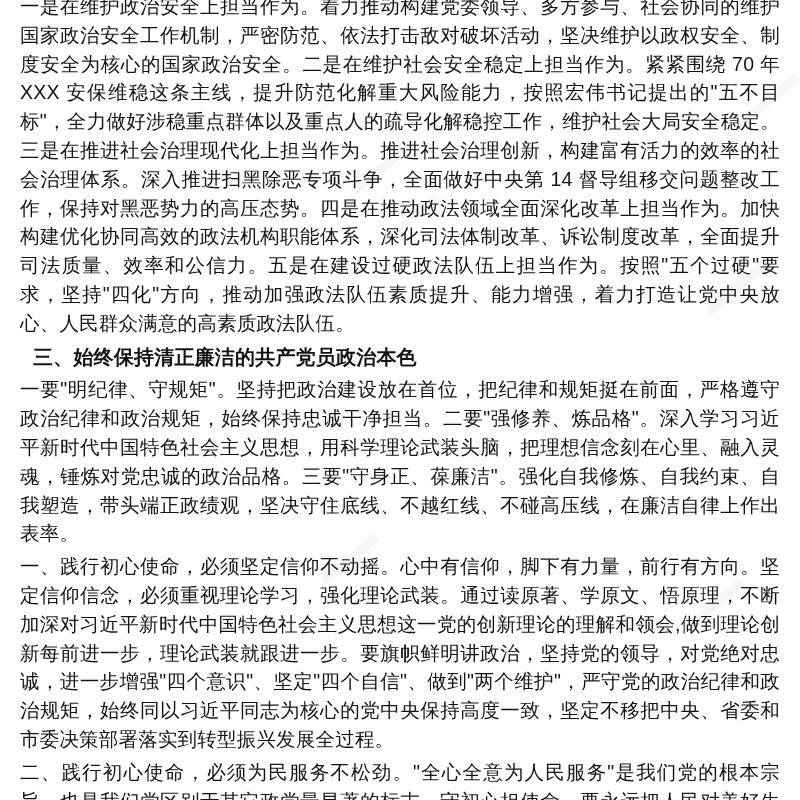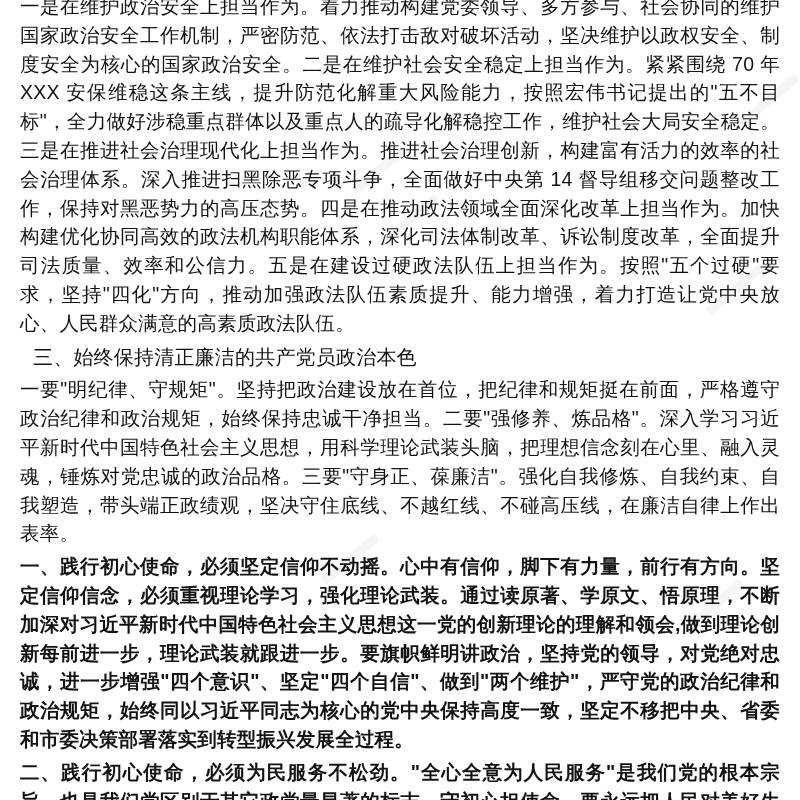--- a/index.html
+++ b/index.html
@@ -44,25 +44,25 @@
     color: #131313;
     font-size: 19.5px;
     line-height: 28.8px;
     text-align: justify;
     letter-spacing: 0.2px;
   }
   .para {
     margin: 0 0 4px 0;
   }
   .para.semibold {
-    font-weight: 700;
+    font-weight: 400;
   }
   .heading {
     font-size: 20px;
-    font-weight: 400;
+    font-weight: 700;
     margin: 5px 0 4px 0;
     text-indent: 13px;
     text-align: left;
     line-height: 28.8px;
   }
 </style>
 </head>
 <body>
 
 <div class="watermark-layer">

